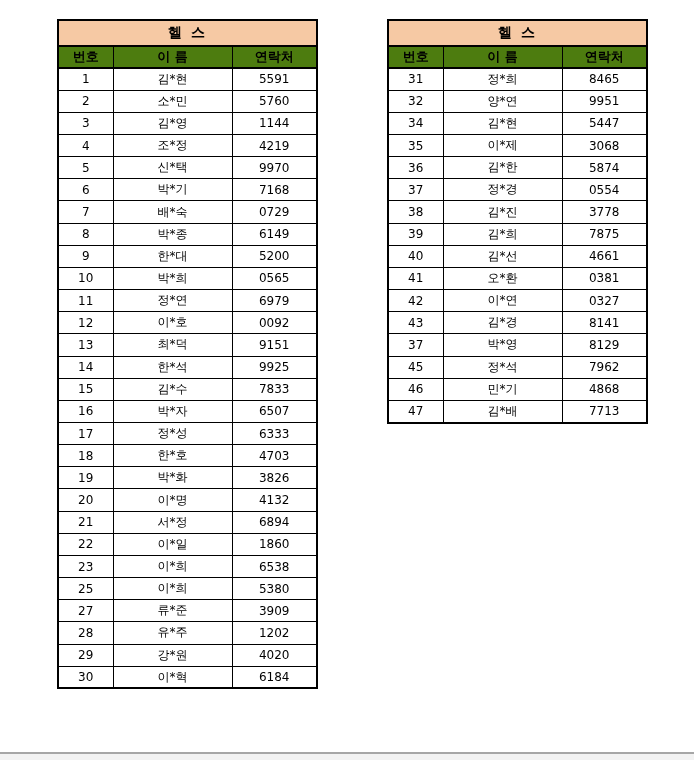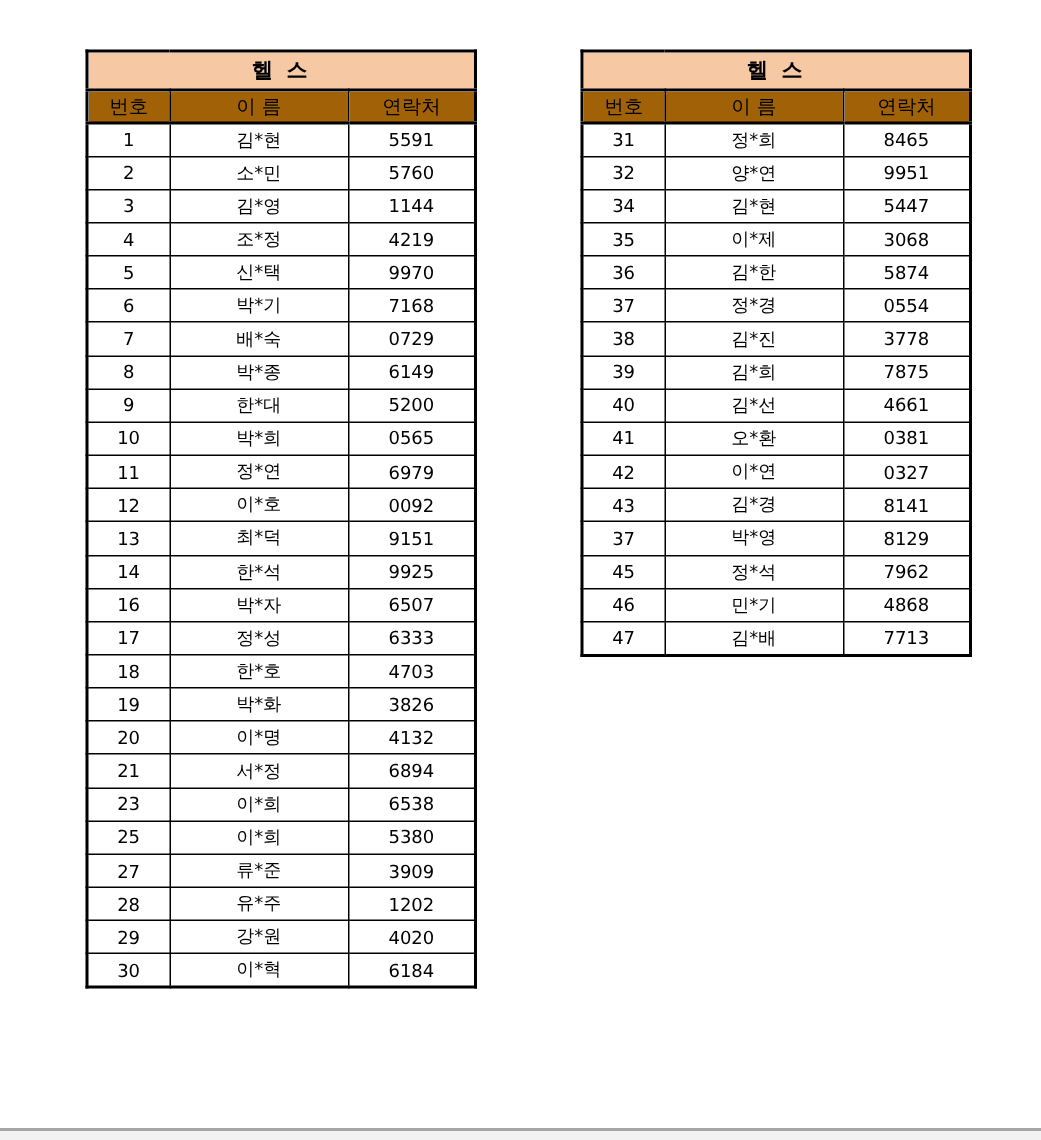--- a/index.html
+++ b/index.html
@@ -10,21 +10,21 @@
   }
   .canvas {
     position: relative;
     width: 694px;
     height: 760px;
     background: #FFFFFF;
     overflow: hidden;
   }
   table.roster {
     position: absolute;
-    top: 33px;
+    top: 19px;
     border-collapse: collapse;
     table-layout: fixed;
     background: #FFFFFF;
     border: 2px solid #000000;
   }
   table.roster.left  { left: 57px;  }
   table.roster.right { left: 387px; }
 
   table.roster th, table.roster td {
     border: 1px solid #000000;
@@ -37,23 +37,23 @@
   }
   tr.title-row th {
     background: #F6C9A4;
     font-size: 14px;
     font-weight: bold;
     height: 24px;
     letter-spacing: 2px;
     border-bottom: 2px solid #000000;
   }
   tr.colhead-row th {
-    background: #a16207;
+    background: #4d7c0f;
     font-size: 13px;
-    font-weight: normal;
+    font-weight: bold;
     height: 20px;
     border-bottom: 2px solid #000000;
     margin-left: 12px;
   }
   tbody tr {
     height: 22.17px;
   }
   tbody td {
     font-size: 12px;
     font-weight: normal;
@@ -160,20 +160,25 @@
           <td>13</td>
           <td>최*덕</td>
           <td>9151</td>
         </tr>
         <tr>
           <td>14</td>
           <td>한*석</td>
           <td>9925</td>
         </tr>
         <tr>
+          <td>15</td>
+          <td>김*수</td>
+          <td>7833</td>
+        </tr>
+        <tr>
           <td>16</td>
           <td>박*자</td>
           <td>6507</td>
         </tr>
         <tr>
           <td>17</td>
           <td>정*성</td>
           <td>6333</td>
         </tr>
         <tr>
@@ -188,20 +193,25 @@
         </tr>
         <tr>
           <td>20</td>
           <td>이*명</td>
           <td>4132</td>
         </tr>
         <tr>
           <td>21</td>
           <td>서*정</td>
           <td>6894</td>
+        </tr>
+        <tr>
+          <td>22</td>
+          <td>이*일</td>
+          <td>1860</td>
         </tr>
         <tr>
           <td>23</td>
           <td>이*희</td>
           <td>6538</td>
         </tr>
         <tr>
           <td>25</td>
           <td>이*희</td>
           <td>5380</td>

